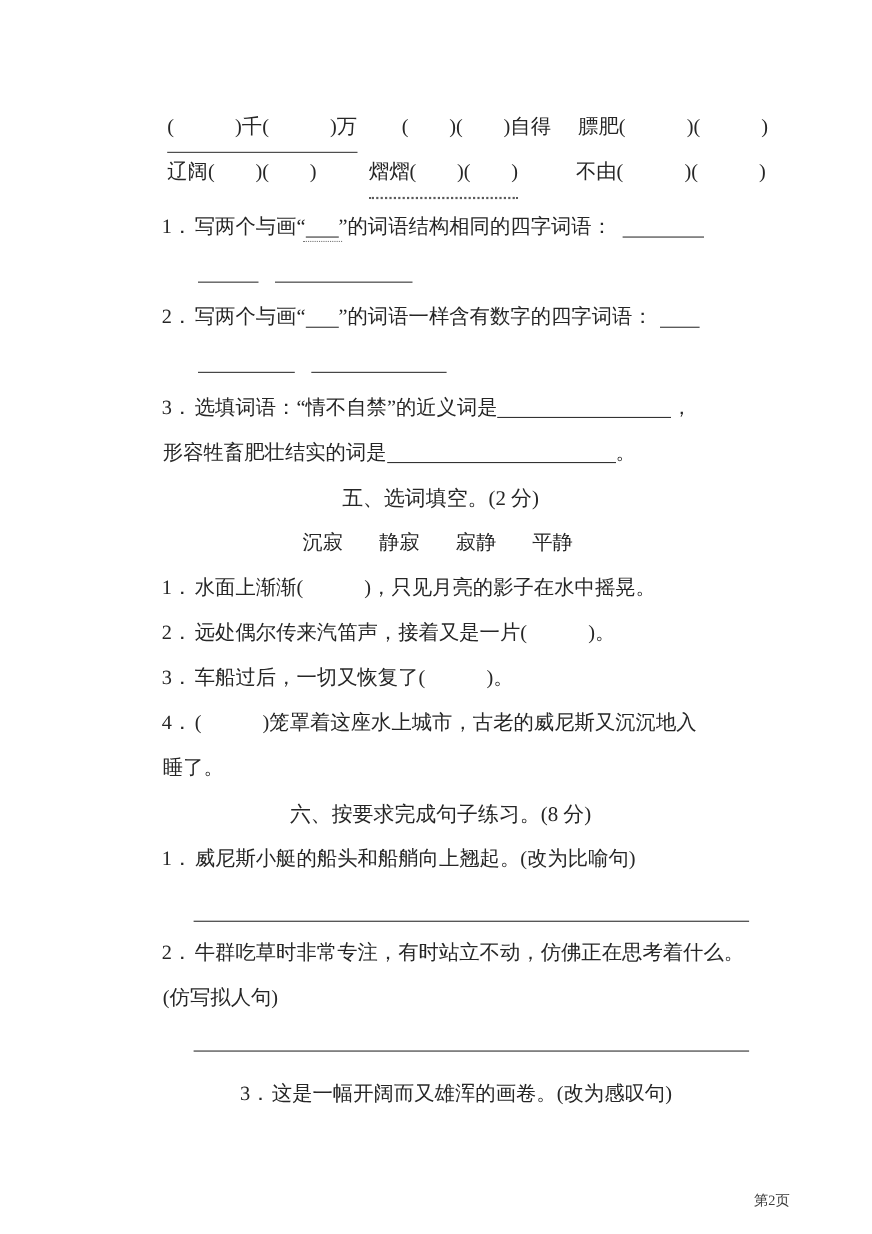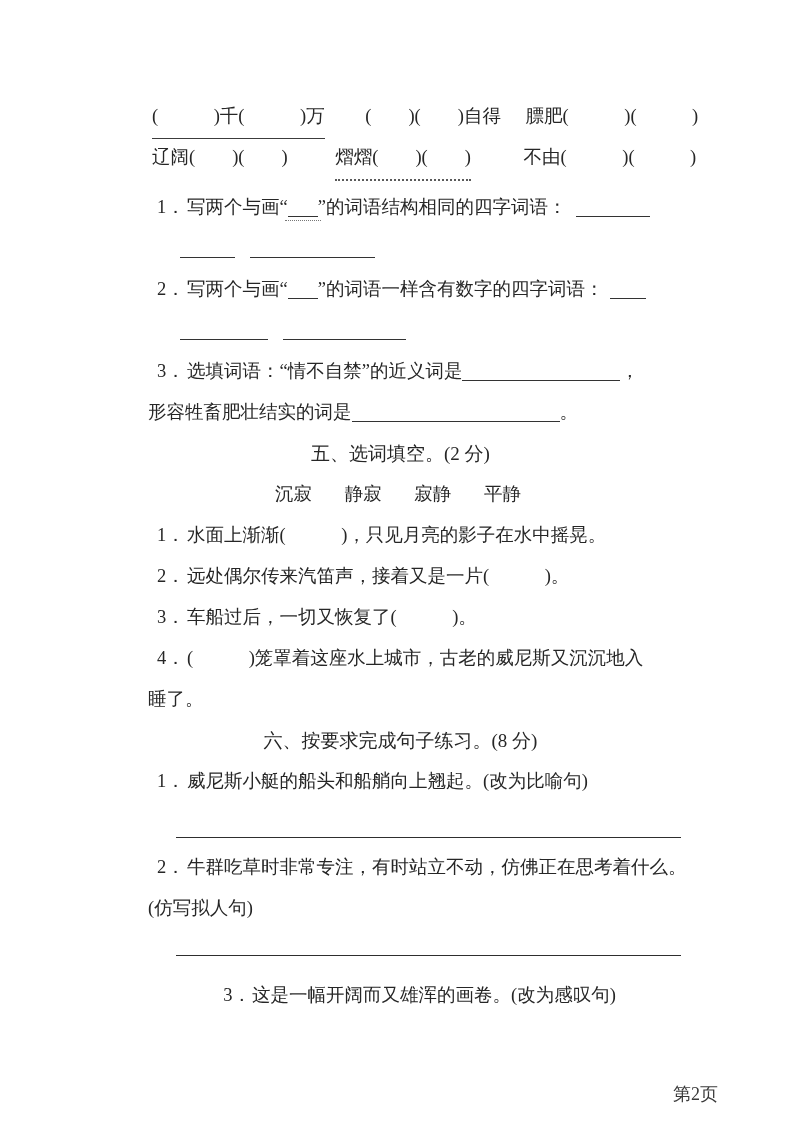--- a/index.html
+++ b/index.html
@@ -13,21 +13,21 @@
   .page { position:relative; width:793px; height:809px; padding:96px 112px 0 120px; }
   .line { line-height:41px; height:41px; white-space:nowrap; font-size:18.5px; }
 
   
   .wrow { margin-left:32px; }
   .wrow .grp { display:inline-block; }
   .u-solid { border-bottom:1.6px solid #3c3c3c; padding-bottom:1px; }
   .u-dotted { border-bottom:2px dotted #5a5a5a; padding-bottom:1px;text-align:center; }
 
   
-  .item { margin-left:37px; }
+  .item { margin-left:27px; }
   .num { display:inline-block; width:30px; }
   .cont { margin-left:28px; }
   .cont-blanks { margin-left:60px; }
 
   
   .bl { display:inline-block; height:5px; border-bottom:1.5px solid #333; vertical-align:-4px; }
   .bl-q { width:30px; position:relative; }
   .bl-q.dotted::after { content:""; position:absolute; left:-3px; right:-3px; bottom:-5px; border-bottom:1.6px dotted #777; }
   .w74 { width:74px; } .w55 { width:55px; } .w125 { width:125px; }
   .w36 { width:36px; } .w88 { width:88px; } .w123 { width:123px; }
@@ -47,21 +47,21 @@
 
   
   .ans { border-bottom:1.6px solid #2e2e2e; margin-left:56px; width:505px; }
   .ans1 { height:36px; }
   .ans2 { height:27px; margin-top:0; }
   .mt9b { margin-top:9px; }
   .mt19 { margin-top:19px;text-align:center; }
 
   .footer {
     position:absolute; top:1082px; right:75px;
-    font-size:18px; color:#3a3a3a;
+    font-size:13px; color:#3a3a3a;
   }
 </style>
 </head>
 <body>
 
 <div class="page">
 
   <div class="line wrow">
     <span class="grp u-solid">(　　　)千(　　　)万</span>
     <span class="grp ml36">(　　)(　　)自得</span>

